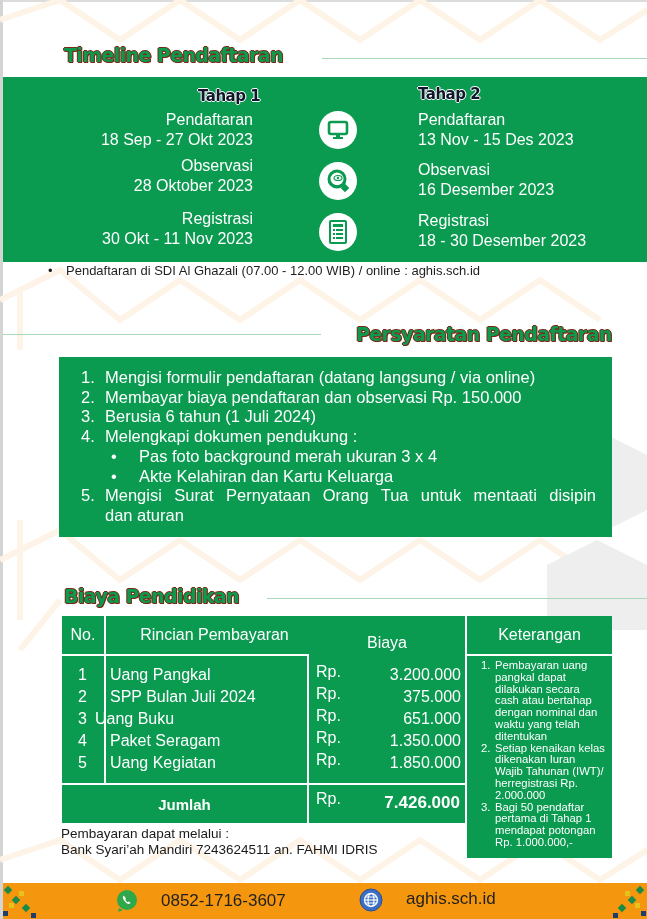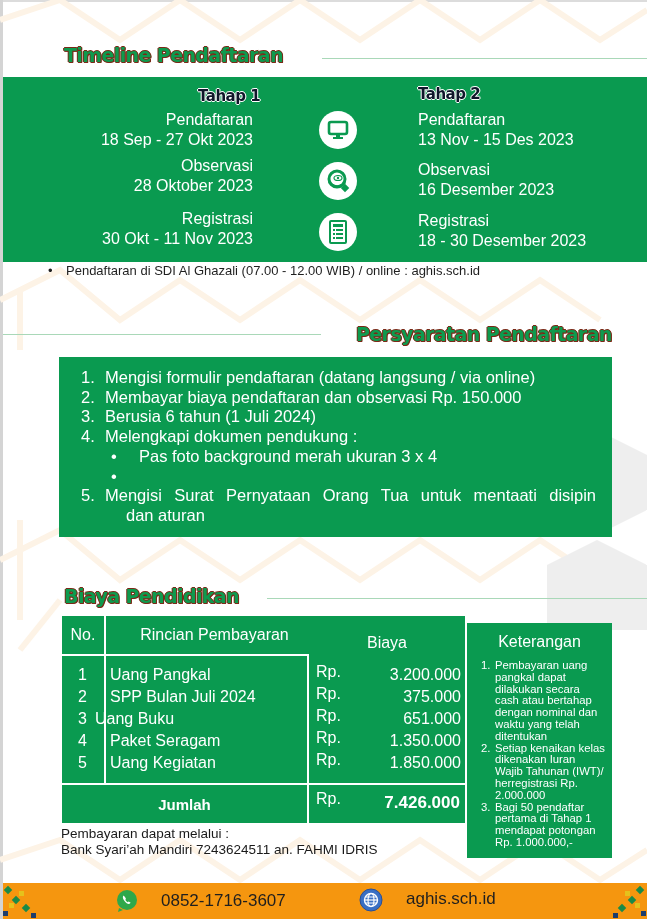--- a/index.html
+++ b/index.html
@@ -190,37 +190,38 @@
   <div class="req-row">
     <span class="req-num">4.</span>
     <span>Melengkapi dokumen pendukung :</span>
   </div>
   <div class="req-sub">
     <span class="dot">•</span>
     <span>Pas foto background merah ukuran 3 x 4</span>
   </div>
   <div class="req-sub">
     <span class="dot">•</span>
+    <span>Akte Kelahiran dan Kartu Keluarga</span>
   </div>
   <div class="req-row">
     <span class="req-num">5.</span>
     <span style="flex:1;">
       <span style="display:block;" class="req-text-justify">Mengisi Surat Pernyataan Orang Tua untuk mentaati disipin</span>
-      <span style="display:block;margin-left:21px;">dan aturan</span>
+      <span style="display:block;">dan aturan</span>
     </span>
   </div>
 </div>
 
 <div class="section-title" style="left:64px; top:585px;">Biaya Pendidikan</div>
 <div class="rule" style="left:267px; top:598px; width:380px;"></div>
 
 <div class="cell hdr" style="left:62px; top:616px; width:42px; height:38px;">No.</div>
 <div class="cell hdr" style="left:106px; top:616px; width:217px; height:38px;">Rincian Pembayaran</div>
 <div class="cell hdr" style="left:309px; top:616px; width:156px; height:54px;">Biaya</div>
-<div class="cell hdr" style="left:467px; top:616px; width:145px; height:38px;margin-top:7px;">Keterangan</div>
+<div class="cell hdr" style="left:467px; top:616px; width:145px; height:38px;">Keterangan</div>
 
 <div class="cell" style="left:62px; top:656px; width:42px; height:127px;"></div>
 <div class="cell" style="left:106px; top:656px; width:201px; height:127px;"></div>
 <div class="cell" style="left:309px; top:656px; width:156px; height:127px;"></div>
 
 <div class="cell" style="left:62px; top:785px; width:245px; height:38px; display:flex; align-items:center; justify-content:center; font-weight:bold; font-size:15px;">Jumlah</div>
 <div class="cell" style="left:309px; top:785px; width:156px; height:38px;">
   <span style="position:absolute; left:7px; top:5px; font-size:16px;">Rp.</span>
   <span style="position:absolute; right:5px; top:8px; font-size:17px; font-weight:bold;">7.426.000</span>
 </div>

